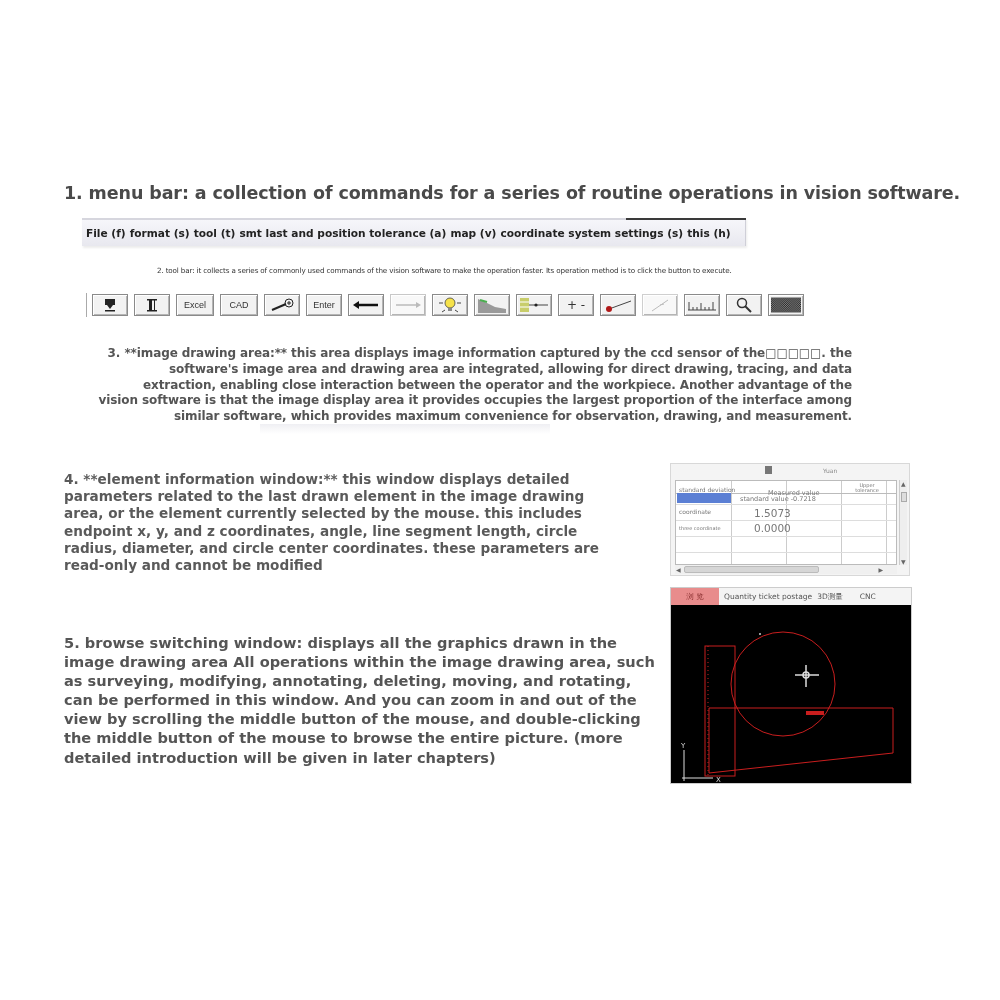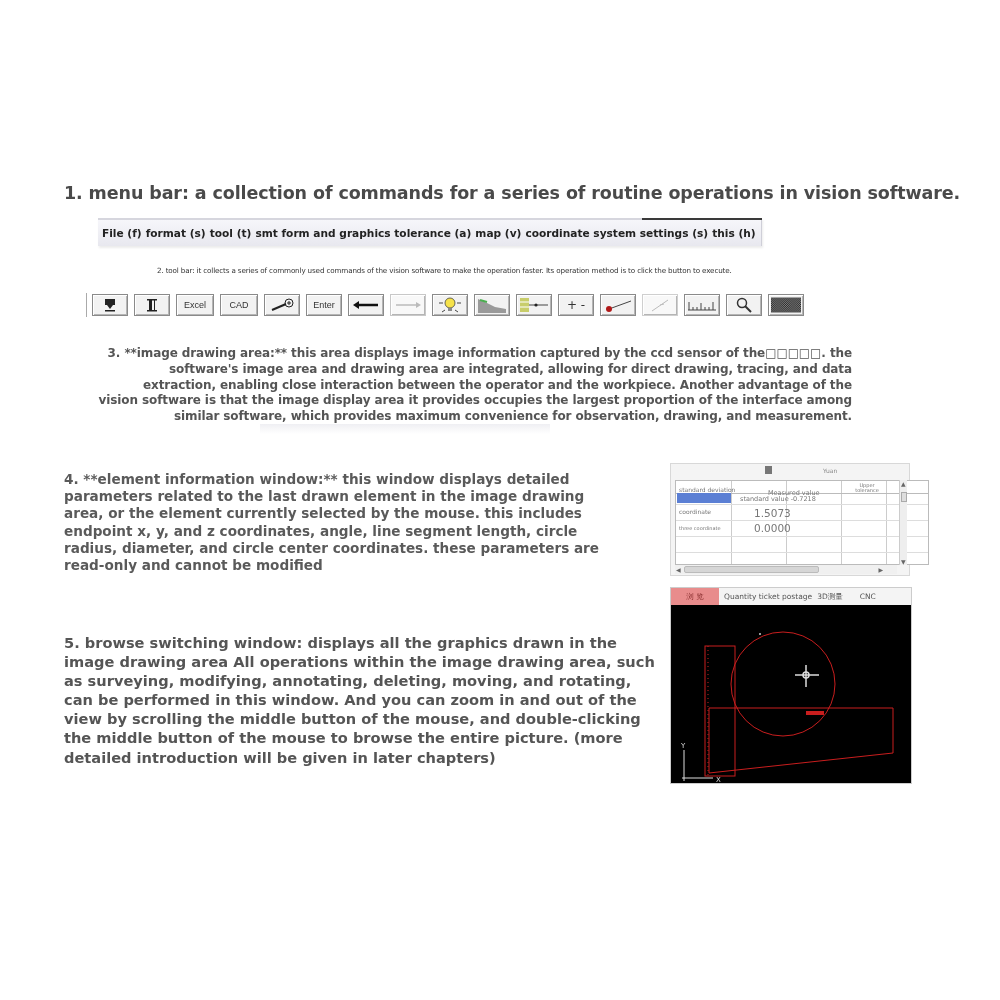--- a/index.html
+++ b/index.html
@@ -4,21 +4,21 @@
 <style>
   * { box-sizing: border-box; margin: 0; padding: 0; }
   html, body { width: 1000px; height: 1000px; background: #ffffff; overflow: hidden; }
   body { position: relative; font-family: "DejaVu Sans", sans-serif; color: #555555; }
 
   .abs { position: absolute; }
 
   
   .h1 { left: 64px; top: 183px; font-size: 17.5px; font-weight: bold; color: #4a4a4a; letter-spacing: -0.1px; white-space: nowrap; }
   .menubar {
-    left: 98px; top: 218px; width: 664px; height: 28px;
+    left: 82px; top: 218px; width: 664px; height: 28px;
     background: linear-gradient(to bottom, #f6f6fa 0%, #e8e8ef 100%);
     border-top: 2px solid #d6d6de;
     border-right: 1px solid #cfcfd8;
     box-shadow: 1px 2px 2px rgba(0,0,0,0.08);
     display: flex; align-items: center; padding-left: 4px;
   }
   .menubar-top-dark { position:absolute; right:-1px; top:-2px; width:120px; height:2px; background:#3a3a3a; }
   .menu-item { font-size: 10.6px; font-weight: bold; color: #222; margin-right: 4px; white-space: nowrap; cursor: default; }
 
   
@@ -41,21 +41,21 @@
   .p3-shadow { left: 260px; top: 424px; width: 290px; height: 10px; background: linear-gradient(to bottom, rgba(235,235,240,0.8), rgba(255,255,255,0)); }
 
   
   .p4 { left: 64px; top: 471px; width: 540px; font-size: 13.6px; font-weight: bold; color: #5a5a5a; line-height: 17.2px; }
 
   
   .info-win { left: 670px; top: 463px; width: 240px; height: 113px; background: #f4f4f4; border: 1px solid #d8d8d8; }
   .info-title { position:absolute; left:0; top:0; width:100%; height:14px; font-size:6px; color:#888; }
   .info-title .icon { position:absolute; left:94px; top:2px; width:7px; height:8px; background:#777; }
   .info-title .txt { position:absolute; left:152px; top:3px; }
-  .info-grid { position:absolute; left:4px; top:16px; width:254px; height:85px; background:#fff; border:1px solid #bbb; }
+  .info-grid { position:absolute; left:4px; top:16px; width:222px; height:85px; background:#fff; border:1px solid #bbb; }
   .info-grid .col { position:absolute; top:0; bottom:0; width:1px; background:#ccc; }
   .info-grid .row { position:absolute; left:0; right:0; height:1px; background:#ddd; }
   .cell { position:absolute; font-size:6px; color:#777; white-space:nowrap; }
   .cell.big { font-size: 10.5px; color:#777; }
   .sel-cell { position:absolute; left:1px; top:12px; width:54px; height:10px; background:#5b7fd4; }
   .vscroll { position:absolute; left:228px; top:16px; width:8px; height:85px; background:#eee; border-left:1px solid #ccc; }
   .vscroll .thumb { position:absolute; left:1px; top:12px; width:6px; height:10px; background:#ddd; border:1px solid #aaa; }
   .hscroll { position:absolute; left:4px; top:101px; width:222px; height:9px; background:#f0f0f0; }
   .hscroll .thumb { position:absolute; left:9px; top:1px; width:135px; height:7px; background:#d6d6d6; border:1px solid #bbb; border-radius:2px; }
   .arrow { position:absolute; font-size:6px; color:#666; }
@@ -72,21 +72,21 @@
 </style>
 </head>
 <body>
 
 <div class="abs h1">1. menu bar: a collection of commands for a series of routine operations in vision software.</div>
 <div class="abs menubar">
   <div class="menubar-top-dark"></div>
   <span class="menu-item">File (f)</span>
   <span class="menu-item">format (s)</span>
   <span class="menu-item">tool (t)</span>
-  <span class="menu-item">smt form and graphics tolerance (a)</span>
+  <span class="menu-item">smt last and position tolerance (a)</span>
   <span class="menu-item">map (v)</span>
   <span class="menu-item">coordinate system settings (s)</span>
   <span class="menu-item">this (h)</span>
 </div>
 
 <div class="abs h2">2. tool bar: it collects a series of commonly used commands of the vision software to make the operation faster. Its operation method is to click the button to execute.</div>
 <div class="abs toolbar">
   <div class="tb-sep"></div>
   <div class="tb-btn" style="width:36px">
     <svg width="16" height="16" viewBox="0 0 16 16">

